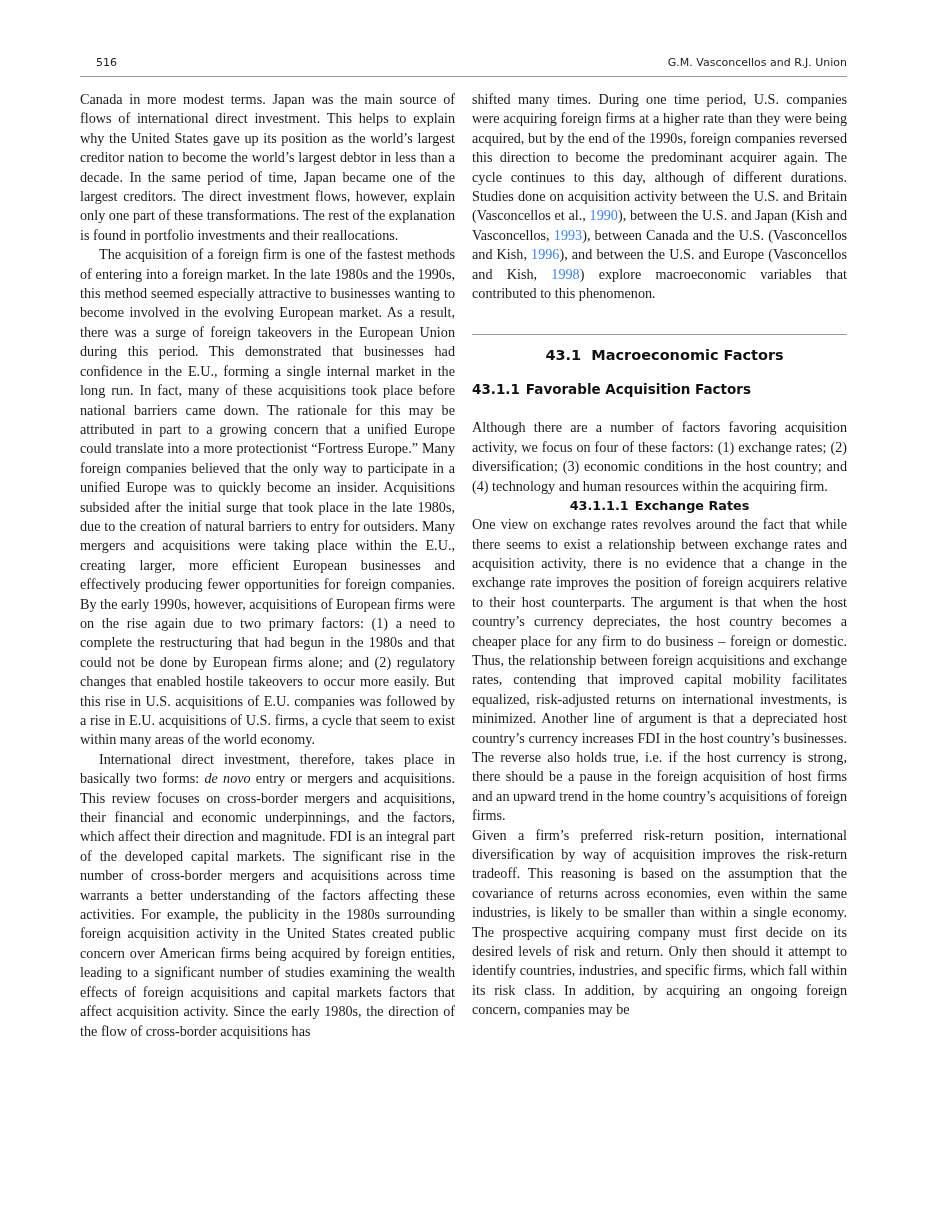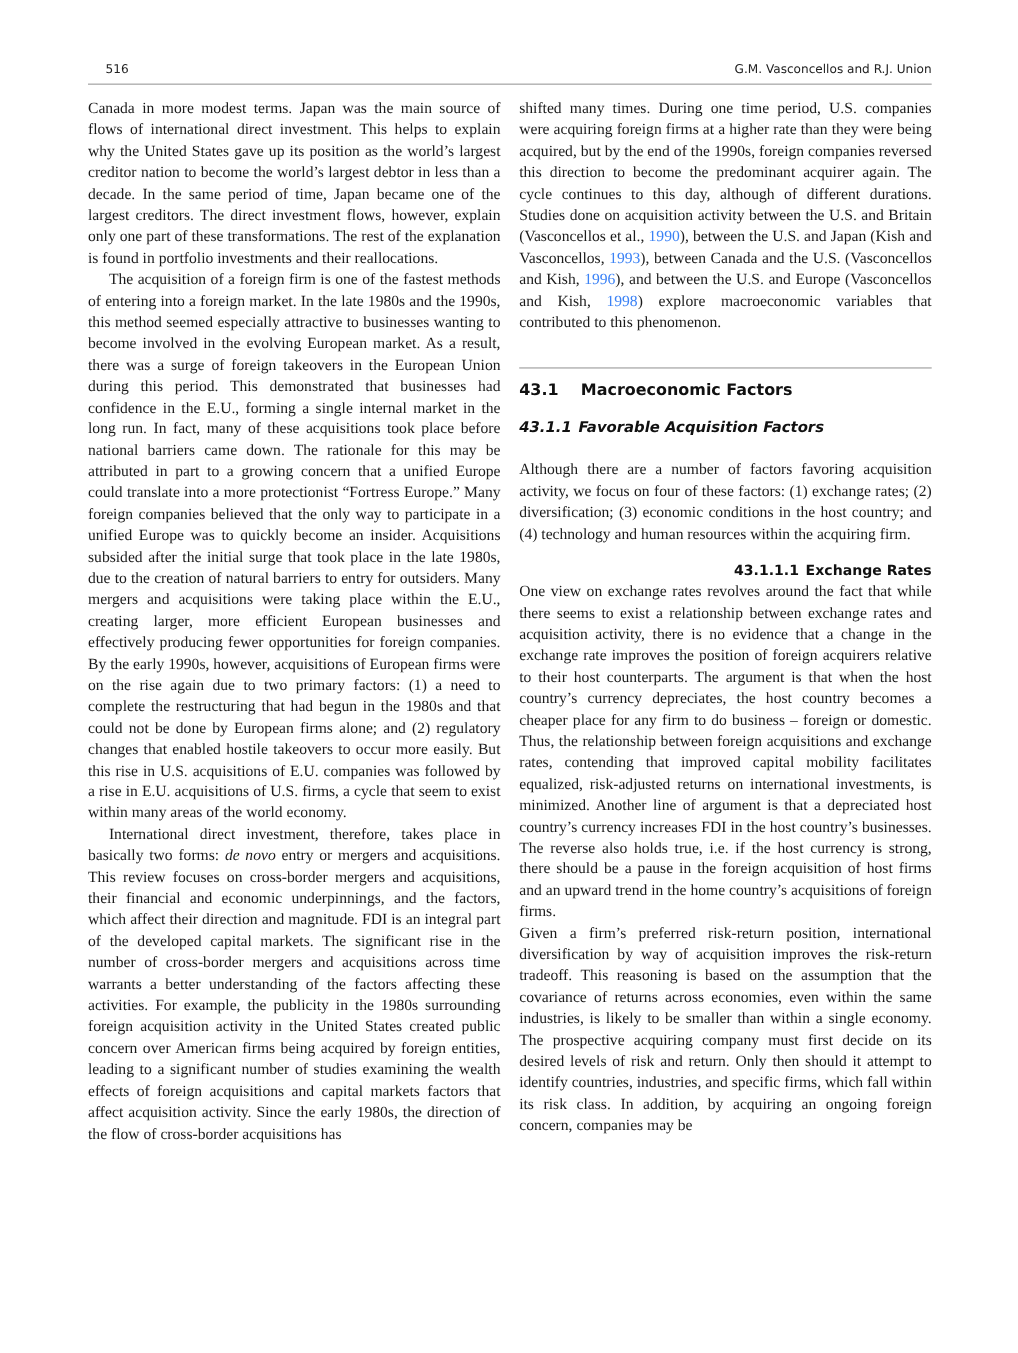--- a/index.html
+++ b/index.html
@@ -18,30 +18,30 @@
     }
     .col.left { left: 80px; }
     .col.right { left: 472px; }
     .col p { margin: 0; }
     .col p.indent { text-indent: 19px; }
     .cite { color: #3b82f6; }
     em { }
     .sec-rule { border-top: 1.5px solid #9a9a9a; margin-top: 31px; }
     .h1 {
       font-family: "DejaVu Sans", sans-serif; font-weight: bold; font-size: 14.5px;
-      margin-top: 7px; height: 26px; line-height: 26px; color: #111; text-align: left;
+      margin-top: 7px; height: 26px; line-height: 26px; color: #111; text-align: center;
     }
     .h1 .num { display: inline-block; width: 56px; }
     .h2 {
       font-family: "DejaVu Sans", sans-serif; font-weight: bold; font-size: 13.5px;
-      margin-top: 11px; margin-bottom: 19px; line-height: 20px; color: #111; text-align: left; font-style: italic;
+      margin-top: 11px; margin-bottom: 19px; line-height: 20px; color: #111; text-align: left;
     }
     .h3 {
       font-family: "DejaVu Sans", sans-serif; font-weight: bold; font-size: 12.8px;
-      margin-top: 14px; line-height: 19px; color: #111; text-align: right;
+      line-height: 19px; color: #111; text-align: center;
     }
     .h2 .num, .h3 .num { margin-right: 6px; }
   </style>
 </head>
 <body>
 
 <div class="header">
   <span class="pnum">516</span>
   <span class="authors">G.M. Vasconcellos and R.J. Union</span>
 </div>

